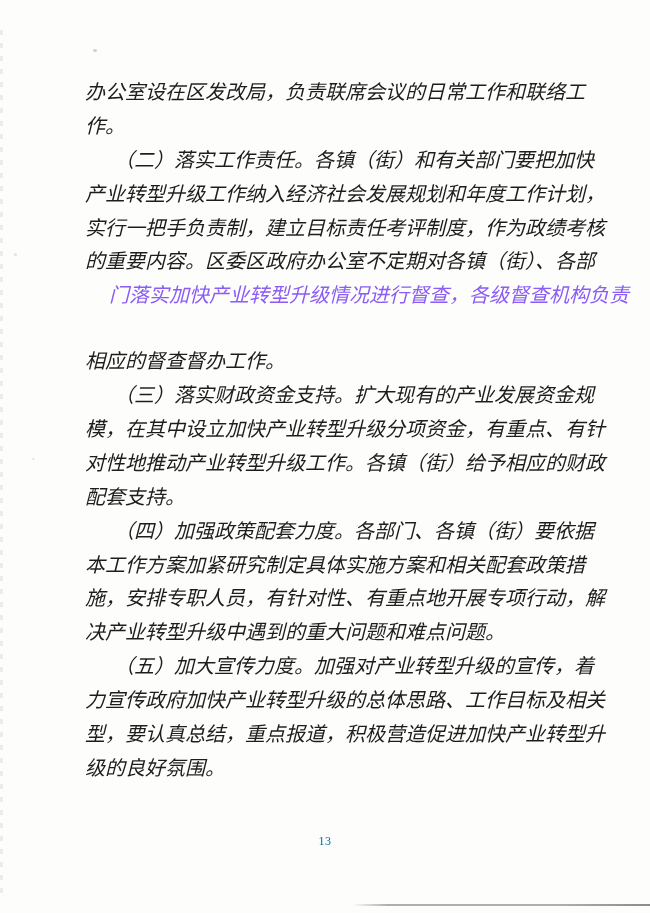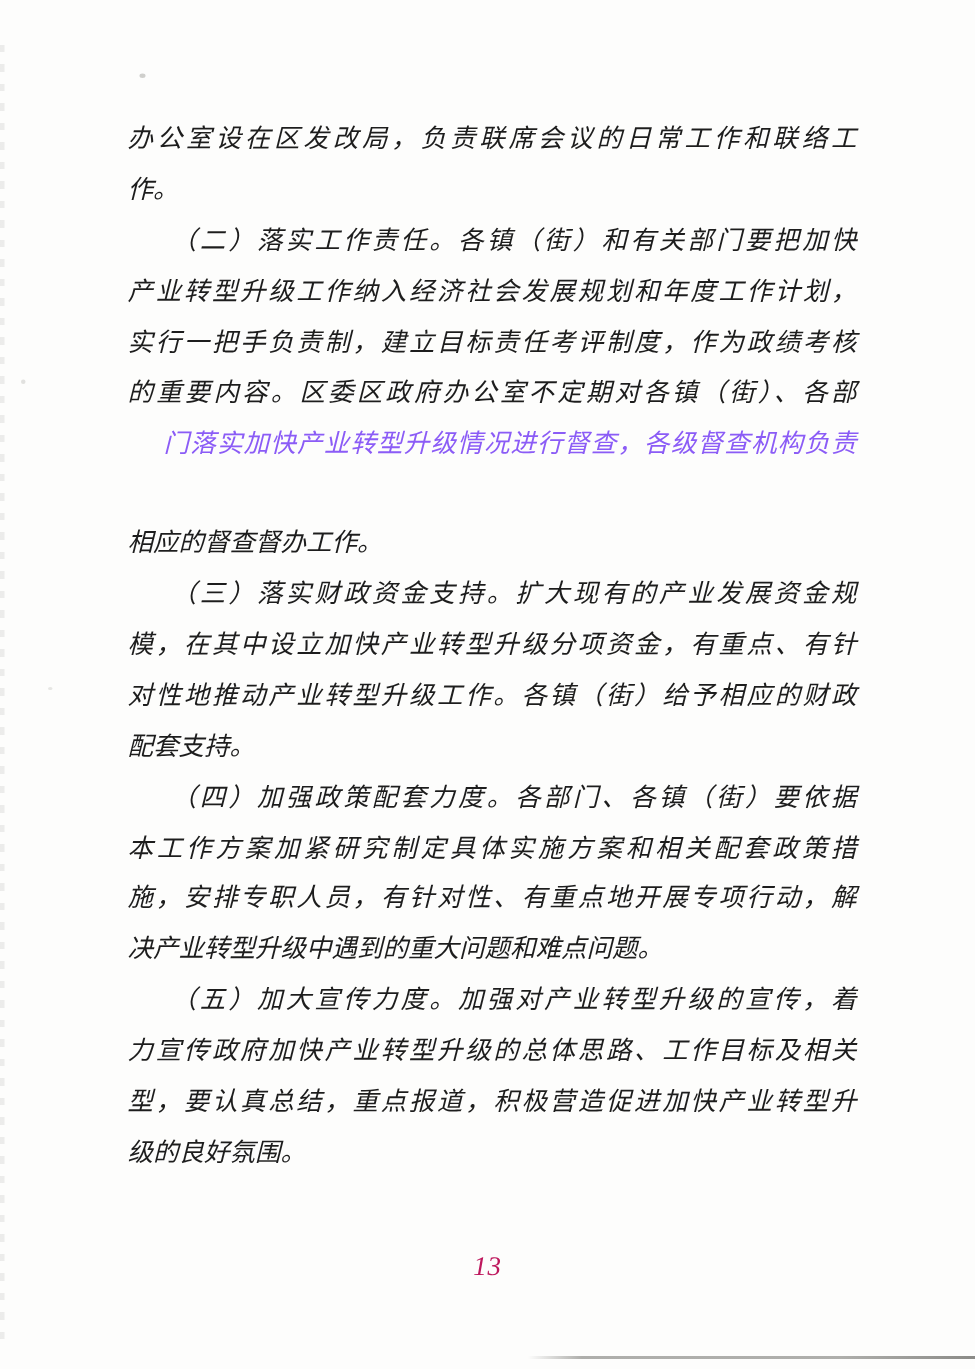--- a/index.html
+++ b/index.html
@@ -18,44 +18,43 @@
   .textblock {
     position: absolute;
     left: 85px;
     top: 76px;
     width: 486px;
     font-style: italic; 
   }
   .line {
     height: 33.9px;
     line-height: 33.9px;
-    font-size: 17px;
+    font-size: 20px;
     color: #1d1d1d;
     white-space: nowrap;
     text-align: justify;
     text-align-last: justify;
     text-justify: inter-character;
     overflow: visible;
   }
   .line.indent {
     padding-left: 29px;
   }
   .line.para-end {
     text-align-last: left;
   }
   .page-number {
     position: absolute;
     left: 0;
     top: 834px;
     width: 100%;
     text-align: center;
-    font-size: 18px;
+    font-size: 12px;
     letter-spacing: 0.5px;
-    color: #be185d;
-    font-style: italic;
+    color: #0369a1;
   }
   
   .edge-noise-left {
     position: absolute;
     left: 0;
     top: 30px;
     bottom: 15px;
     width: 3px;
     background: repeating-linear-gradient(
       to bottom,

